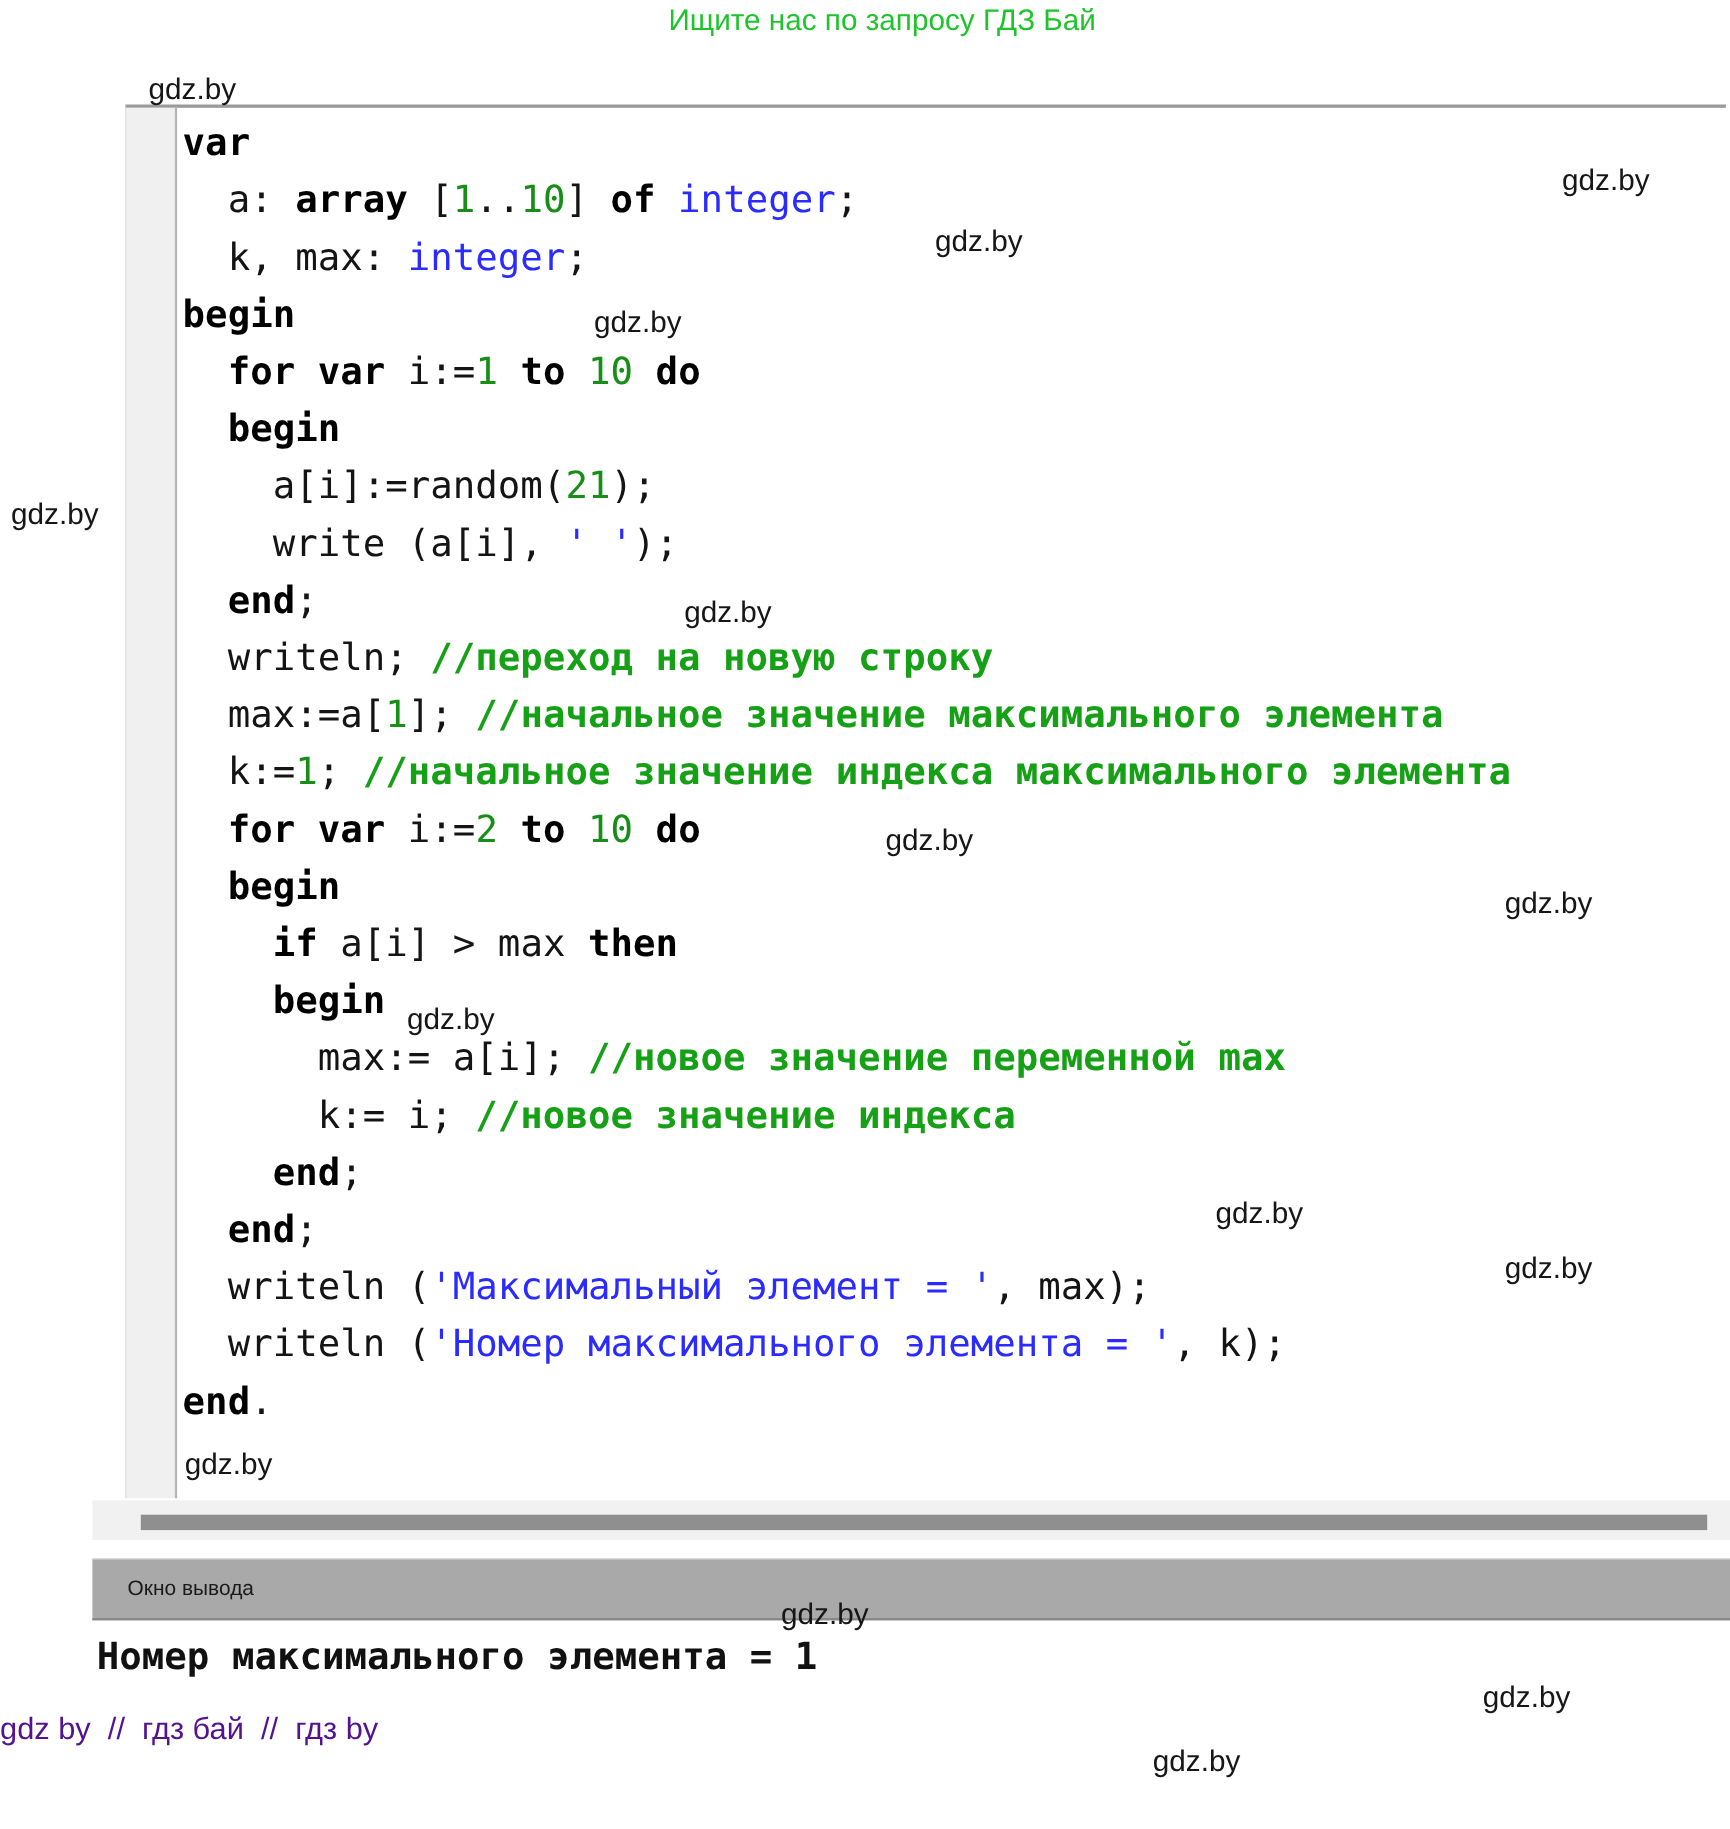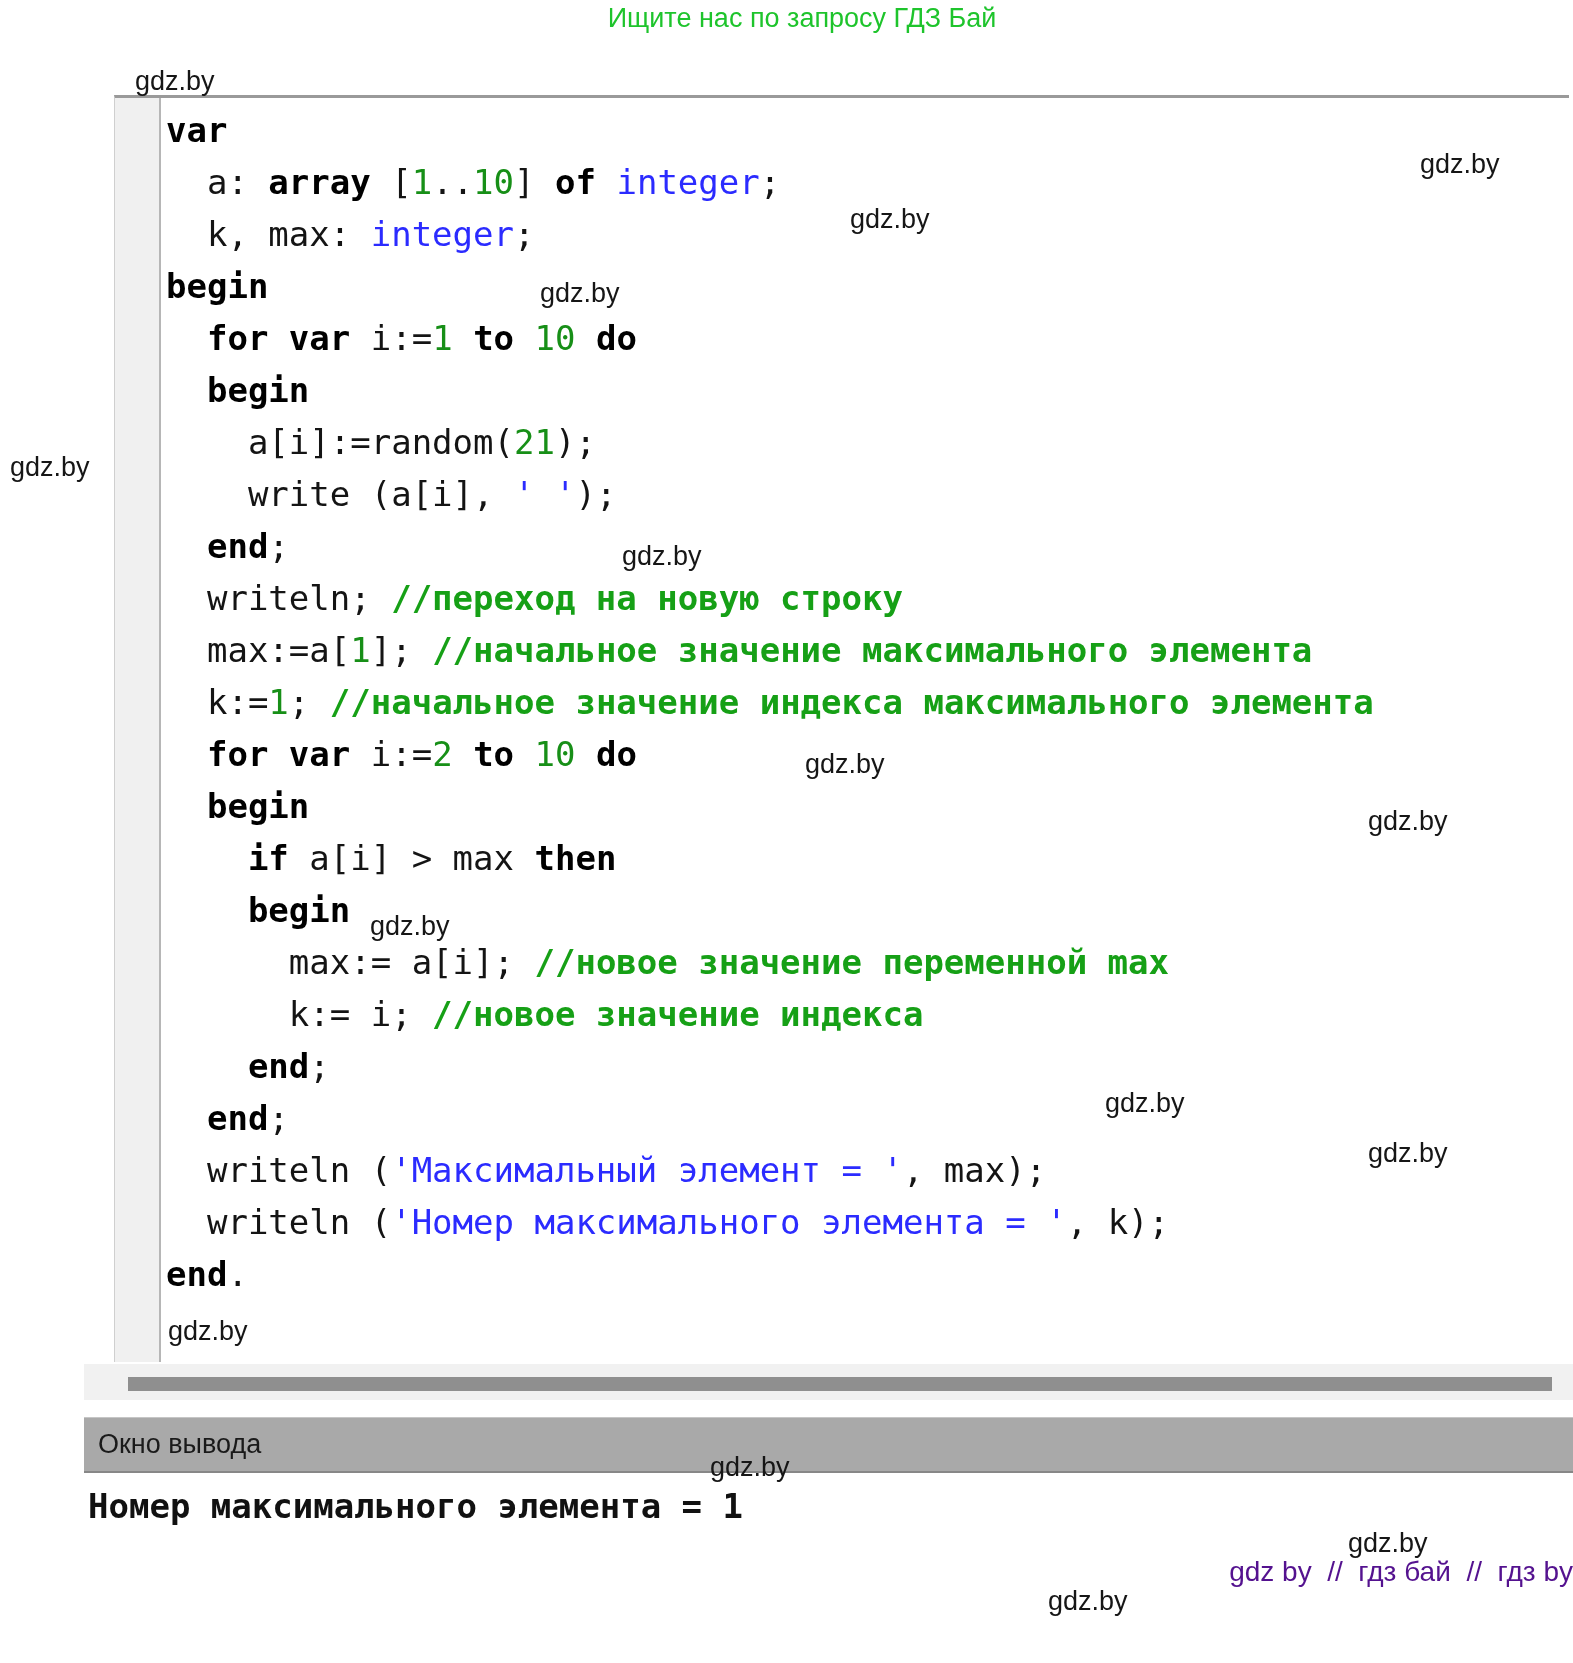--- a/index.html
+++ b/index.html
@@ -40,28 +40,28 @@
   .hthumb{
     position:absolute;left:44px;top:13px;width:1424px;height:14px;
     background:var(--c-thumb);
   }
   .out-header{
     position:absolute;left:84px;top:1417px;width:1489px;height:56px;
     background:var(--c-bar);
     border-top:1px solid #c6c6c6;border-bottom:2px solid #878787;
     display:flex;align-items:center;box-sizing:border-box;
   }
-  .out-header span{font-size:27px;color:#1a1a1a;padding-left:14px;}
+  .out-header span{font-size:19px;color:#1a1a1a;padding-left:32px;}
   .console{
     position:absolute;left:88px;top:1482px;white-space:pre;
     font-family:"DejaVu Sans Mono","Liberation Mono",monospace;
     font-weight:bold;font-size:34px;line-height:48px;color:#111111;
   }
   .footer{
-    position:absolute;top:1556px;left:0;width:1573px;text-align:right;
+    position:absolute;top:1556px;left:0;width:1573px;text-align:left;
     font-size:28px;color:var(--c-footer);white-space:pre;
   }
 </style>
 </head>
 <body style="--c-banner: #1ec42c; --c-footer: #54128f; --c-kw: #000000; --c-plain: #141414; --c-num: #178f17; --c-com: #16a016; --c-blue: #2b2bff; --c-wm: #161616; --c-bar: #a9a9a9; --c-gutter: #f0f0f0; --c-track: #f1f1f1; --c-thumb: #8f8f8f;">
 
 <div class="banner">Ищите нас по запросу ГДЗ Бай</div>
 
 <div id="watermarks">
     <span class="wm" style="left: 135px; top: 50px;">gdz.by</span>

